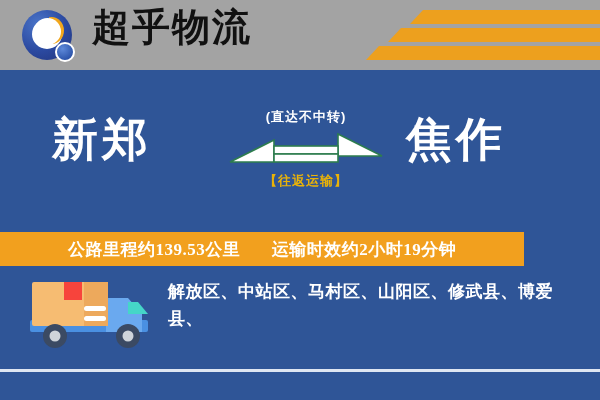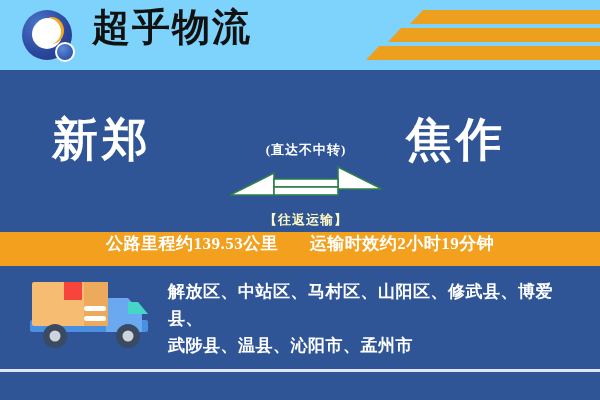--- a/index.html
+++ b/index.html
@@ -2,21 +2,21 @@
 <html><head>
 <meta charset="utf-8">
 <style>
   html,body{margin:0;padding:0;}
   body{width:600px;height:400px;overflow:hidden;
        font-family:"Liberation Sans","DejaVu Sans",sans-serif;
        background:#2f5597;}
   .banner{position:relative;width:600px;height:400px;background:#2f5597;overflow:hidden;}
 
   
-  .header{position:absolute;left:0;top:0;width:600px;height:70px;background:#7dd3fc;overflow:hidden;text-align:center;}
+  .header{position:absolute;left:0;top:0;width:600px;height:70px;background:#a3a3a3;overflow:hidden;text-align:center;}
 
   .logo-mark{position:absolute;left:22px;top:10px;width:58px;height:52px;}
   .logo-mark .ring{position:absolute;left:0;top:0;width:50px;height:50px;border-radius:50%;
       background:radial-gradient(circle at 32% 28%,#4a74c8 0%,#2b49a0 55%,#21337a 100%);}
   .logo-mark .hole{position:absolute;left:10px;top:9px;width:30px;height:30px;border-radius:50%;
       background:#ffffff;}
   .logo-mark .moon{position:absolute;left:17px;top:7px;width:25px;height:27px;border-radius:50%;
       background:#f2a71c;clip-path:polygon(40% 0,100% 0,100% 100%,40% 100%);}
   .logo-mark .moon-cut{position:absolute;left:12px;top:8px;width:27px;height:27px;border-radius:50%;
       background:#ffffff;}
@@ -37,29 +37,29 @@
 
   
   .route{position:absolute;left:0;top:70px;width:600px;height:162px;}
   .city{position:absolute;top:42px;font-size:46px;font-weight:bold;color:#ffffff;
       font-family:"Liberation Serif","DejaVu Serif",serif;letter-spacing:4px;line-height:56px;}
   .city-from{left:52px;text-align:right;}
   .city-to{left:406px;}
 
   .mid{position:absolute;left:228px;top:38px;width:156px;height:112px;text-align:center;}
   .mid .note-top{font-size:13px;color:#ffffff;line-height:18px;letter-spacing:1px;
-      font-family:Liberation Serif, serif;font-weight:bold;margin-top:33px;}
-  .mid .note-bot{font-size:13px;color:#fef9c3;line-height:18px;letter-spacing:1px;
-      font-family:"Liberation Serif","DejaVu Serif",serif;font-weight:bold;margin-top:6px;}
+      font-family:Liberation Sans, sans-serif;font-weight:bold;}
+  .mid .note-bot{font-size:13px;color:#eab308;line-height:18px;letter-spacing:1px;
+      font-family:"Liberation Serif","DejaVu Serif",serif;font-weight:bold;}
   .arrows{position:relative;width:156px;height:40px;margin:6px 0 0 0;}
   .arrows svg{display:block;}
 
   
-  .infobar{position:absolute;left:0;top:232px;width:600px;height:34px;background:#f2a01e;
-      display:flex;align-items:flex-start;justify-content:center;}
+  .infobar{position:absolute;left:0;top:232px;width:524px;height:34px;background:#f2a01e;
+      display:flex;align-items:center;justify-content:center;}
   .infobar .txt{font-size:17px;font-weight:bold;color:#ffffff;letter-spacing:0.5px;
       font-family:"Liberation Serif","DejaVu Serif",serif;white-space:nowrap;}
   .infobar .gap{display:inline-block;width:22px;}
 
   
   .coverage{position:absolute;left:0;top:266px;width:498px;height:104px;text-decoration:underline;}
   .truck{position:absolute;left:28px;top:10px;width:128px;height:82px;}
   .districts{position:absolute;left:168px;top:12px;width:410px;
       font-size:17px;font-weight:bold;color:#ffffff;line-height:27px;letter-spacing:0.5px;
       font-family:"Liberation Serif","DejaVu Serif",serif;}
@@ -134,20 +134,19 @@
         <rect x="56" y="40" width="22" height="5" rx="2.5" fill="#ffffff"></rect>
         <circle cx="27" cy="60" r="12" fill="#3b4a63"></circle>
         <circle cx="27" cy="60" r="5.5" fill="#cfd4da"></circle>
         <circle cx="100" cy="60" r="12" fill="#3b4a63"></circle>
         <circle cx="100" cy="60" r="5.5" fill="#cfd4da"></circle>
       </svg>
     </div>
 
     <div class="districts">
       <div>解放区、中站区、马村区、山阳区、修武县、博爱县、</div>
-      <div>武陟县、温县、沁阳市、孟州市</div>
     </div>
   </div>
 
   <div class="divider"></div>
   <div class="footer"></div>
 
 </div>
 
 </body></html>

